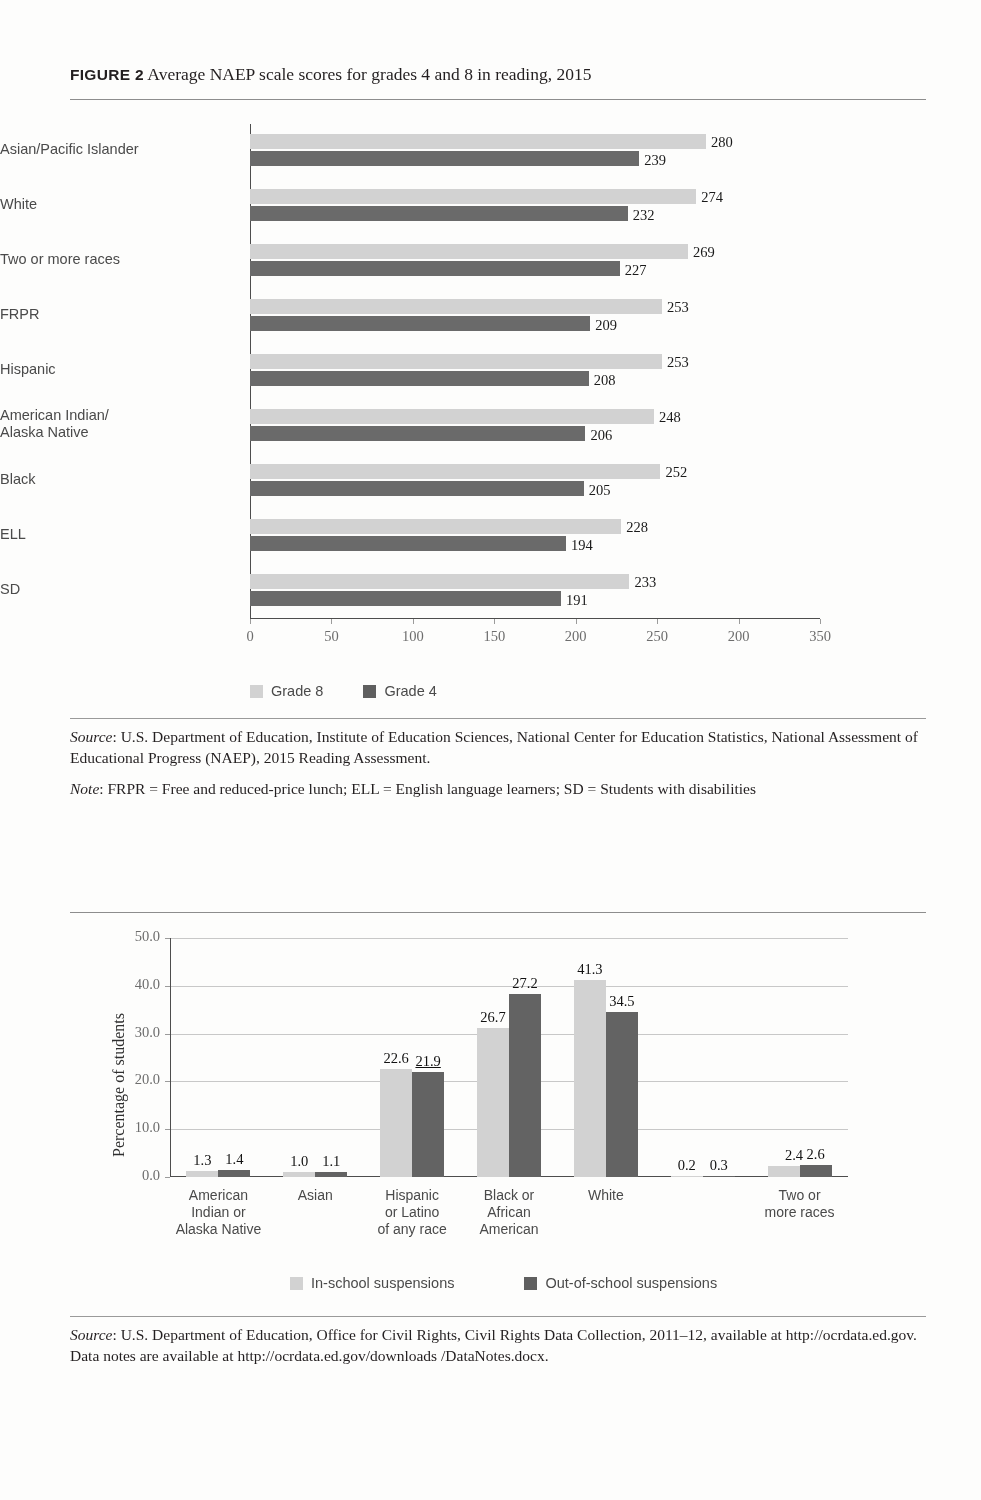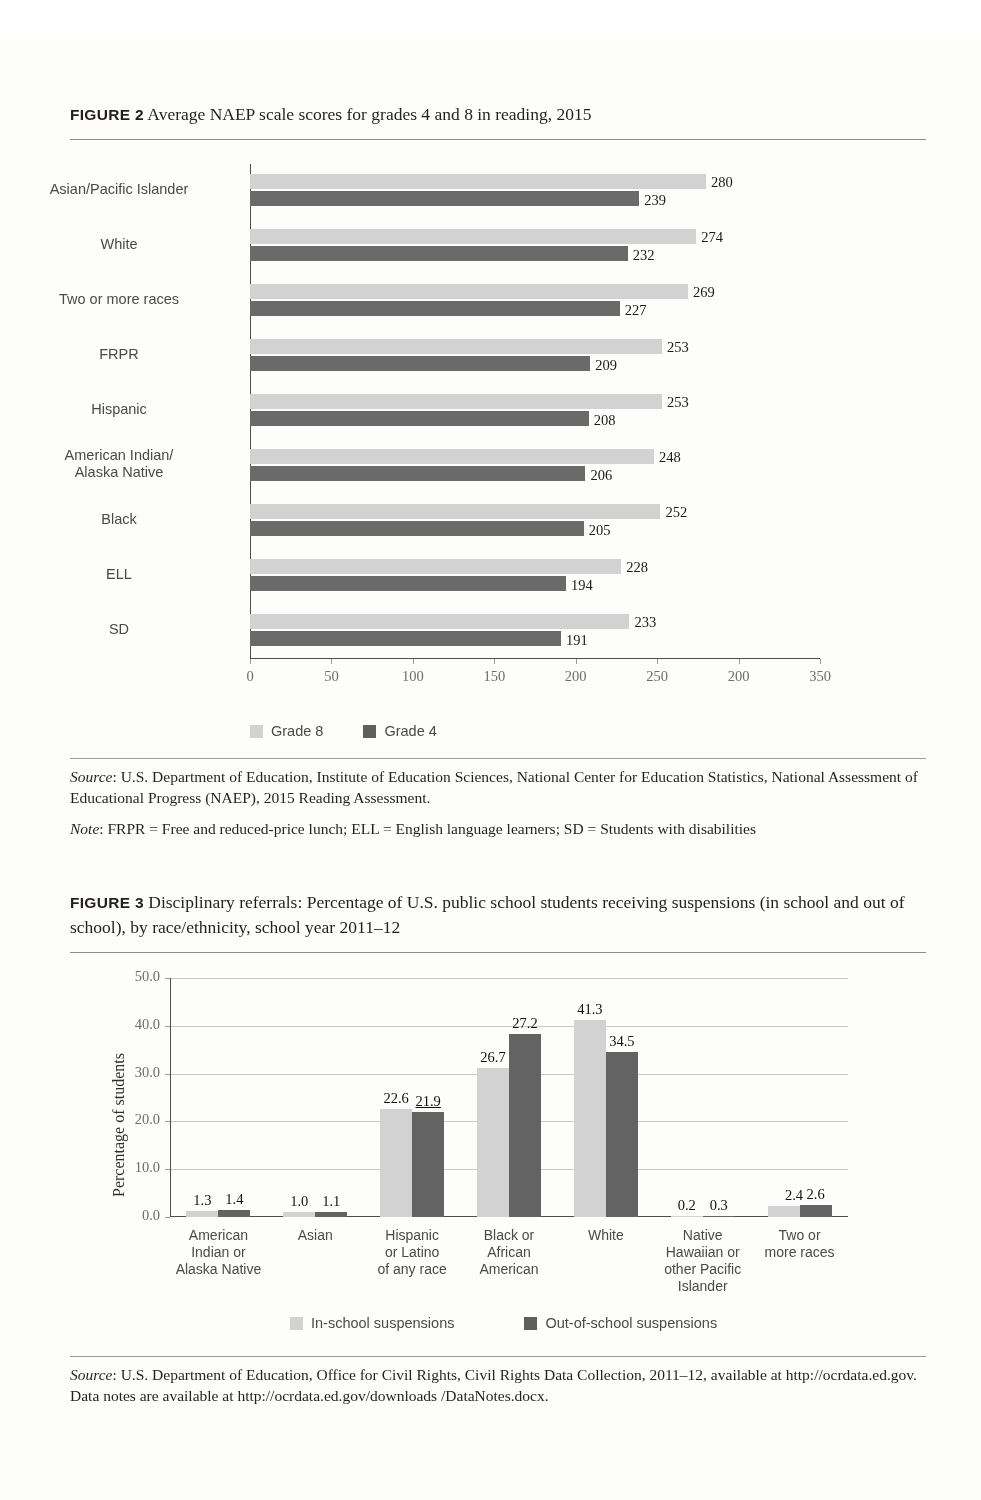--- a/index.html
+++ b/index.html
@@ -12,21 +12,20 @@
     height: 1500px;
     position: relative;
     font-family: "Liberation Serif", serif;
     color: #2b2b2b;
     overflow: hidden;
   }
   .page {
     position: absolute;
     inset: 0;
     background: #fdfdfc;
-    margin-top: 40px;
   }
 
   
   .fig-title {
     position: absolute;
     left: 70px;
     width: 856px;
     font-family: "Liberation Serif", serif;
     font-size: 17.5px;
     line-height: 25px;
@@ -74,21 +73,21 @@
   .hbar.s4 { background: #6a6a6a; }
   .hbar-val {
     position: absolute;
     font-size: 14.5px;
     color: #1a1a1a;
     white-space: nowrap;
     line-height: 1;
   }
   .cat-label {
     position: absolute;
-    text-align: center;
+    text-align: left;
     font-size: 14.5px;
     color: #4a4a4a;
     line-height: 17px;
     font-family: "Liberation Sans", sans-serif;
   }
   .xtick {
     position: absolute;
     font-size: 14.5px;
     color: #6d6d6d;
     text-align: center;
@@ -258,24 +257,20 @@
         <span class="legend-label">Grade 4</span>
       </div>
     </div>
 
   <div class="rule thin" style="top:718px;"></div>
   <div class="srcblock" style="top:726px;">
     <p><span class="it">Source</span><span>: U.S. Department of Education, Institute of Education Sciences, National Center for Education Statistics, National Assessment of Educational Progress (NAEP), 2015 Reading Assessment.</span></p>
     <p><span class="it">Note</span><span>: FRPR = Free and reduced-price lunch; ELL = English language learners; SD = Students with disabilities</span></p>
   </div>
 
-  <div class="fig-title" style="top:850px;">
-    <span class="lead">FIGURE 3</span>
-    <span>Disciplinary referrals: Percentage of U.S. public school students receiving suspensions (in school and out of school), by race/ethnicity, school year 2011–12</span>
-  </div>
   <div class="rule" style="top:912px;"></div>
 
   <div class="chart" id="fig3" style="left:0;top:0;width:981px;height:1300px;">
     <div class="plot" id="fig3-plot" style="left:170px;top:938px;width:678px;height:239px;">
         <div class="gridline" style="top:191.2px;"></div>
         <div class="gridline" style="top:143.39999999999998px;"></div>
         <div class="gridline" style="top:95.6px;"></div>
         <div class="gridline" style="top:47.79999999999998px;"></div>
         <div class="gridline" style="top:0px;background:#c8c8c8;"></div>
       </div>
@@ -330,26 +325,20 @@
       <div class="vbar s2" style="left:605.8571428571429px;top:1012.09px;width:32px;height:164.91px;"></div>
       <div class="vbar-val" style="left:565.8571428571429px;top:961.586px;width:48px;">41.3</div>
       <div class="vbar-val" style="left:597.8571428571429px;top:994.09px;width:48px;">34.5</div>
       <div class="xcat" style="left:553.4285714285714px;top:1187px;width:104.85714285714286px;">
         <div>White</div>
       </div>
       <div class="vbar s1" style="left:670.7142857142858px;top:1176.044px;width:32px;height:0.9560000000000001px;"></div>
       <div class="vbar s2" style="left:702.7142857142858px;top:1175.566px;width:32px;height:1.434px;"></div>
       <div class="vbar-val" style="left:662.7142857142858px;top:1158.044px;width:48px;">0.2</div>
       <div class="vbar-val" style="left:694.7142857142858px;top:1157.566px;width:48px;">0.3</div>
-      <div class="xcat" style="left:650.2857142857143px;top:1187px;width:104.85714285714286px;">
-        <div>Native</div>
-        <div>Hawaiian or</div>
-        <div>other Pacific</div>
-        <div>Islander</div>
-      </div>
       <div class="vbar s1" style="left:767.5714285714286px;top:1165.528px;width:32px;height:11.472px;"></div>
       <div class="vbar s2" style="left:799.5714285714286px;top:1164.572px;width:32px;height:12.428px;"></div>
       <div class="vbar-val" style="left:770px;top:1147.528px;width:48px;">2.4</div>
       <div class="vbar-val" style="left:791.5714285714286px;top:1146.572px;width:48px;">2.6</div>
       <div class="xcat" style="left:747.1428571428571px;top:1187px;width:104.85714285714286px;">
         <div>Two or</div>
         <div>more races</div>
       </div>
     </div>
 

